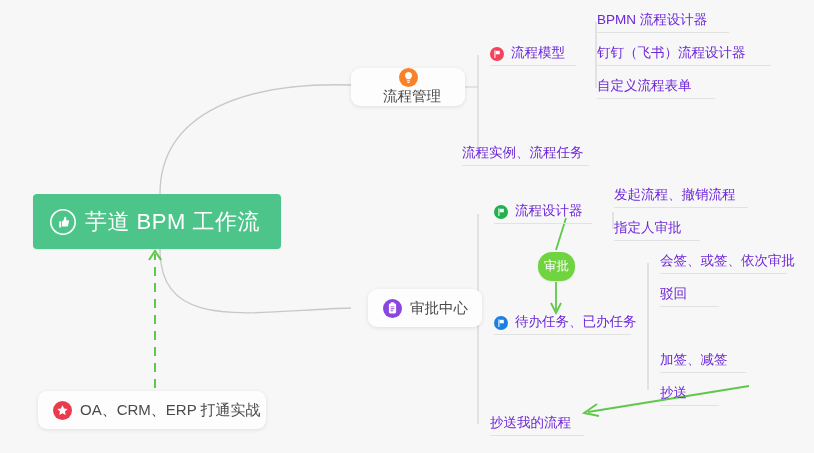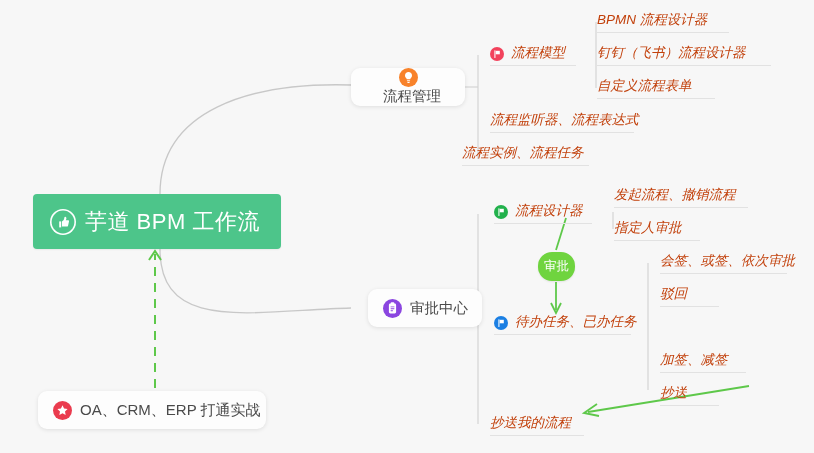--- a/index.html
+++ b/index.html
@@ -50,21 +50,21 @@
   
   .leaf{
     position:absolute;
     display:flex;align-items:flex-end;
     box-sizing:border-box;
     padding-bottom:4px;
     border-bottom:1px solid #e2e2e2;
     white-space:nowrap;
     height:25px;
   }
-  .leaf .label{font-size:13.5px;color:#c2410c;line-height:17px;font-style:italic;}
+  .leaf .label{font-size:13.5px;color:#6d28d9;line-height:17px;}
   .leaf .label.ic{margin-left:7px;}
 
   
   .cicon{
     display:inline-block;border-radius:50%;
     position:relative;flex:0 0 auto;
   }
   .cicon svg{display:block;position:absolute;left:0;top:0;}
 
   .ico-lg{width:26px;height:26px;}
@@ -184,23 +184,20 @@
   <div class="leaf" style="left:597px;top:8px;width:132px;">
     <span class="label">BPMN 流程设计器</span>
   </div>
   <div class="leaf" style="left:597px;top:41px;width:174px;">
     <span class="label">钉钉（飞书）流程设计器</span>
   </div>
   <div class="leaf" style="left:597px;top:74px;width:118px;">
     <span class="label">自定义流程表单</span>
   </div>
 
-  <div class="leaf" style="left:490px;top:108px;width:144px;">
-    <span class="label">流程监听器、流程表达式</span>
-  </div>
   <div class="leaf" style="left:462px;top:141px;width:127px;text-align:right;">
     <span class="label">流程实例、流程任务</span>
   </div>
 
   <div class="leaf" style="left:494px;top:199px;width:98px;">
     <span class="cicon ico-sm">
       <svg width="14" height="14" viewBox="0 0 14 14">
         <circle cx="7" cy="7" r="7" fill="#22b14c"></circle>
         <rect x="4.4" y="3.3" width="1.05" height="7.6" rx="0.5" fill="#ffffff"></rect>
         <path d="M5.7 3.8h4.1v3.5H5.7z" fill="#ffffff"></path>

